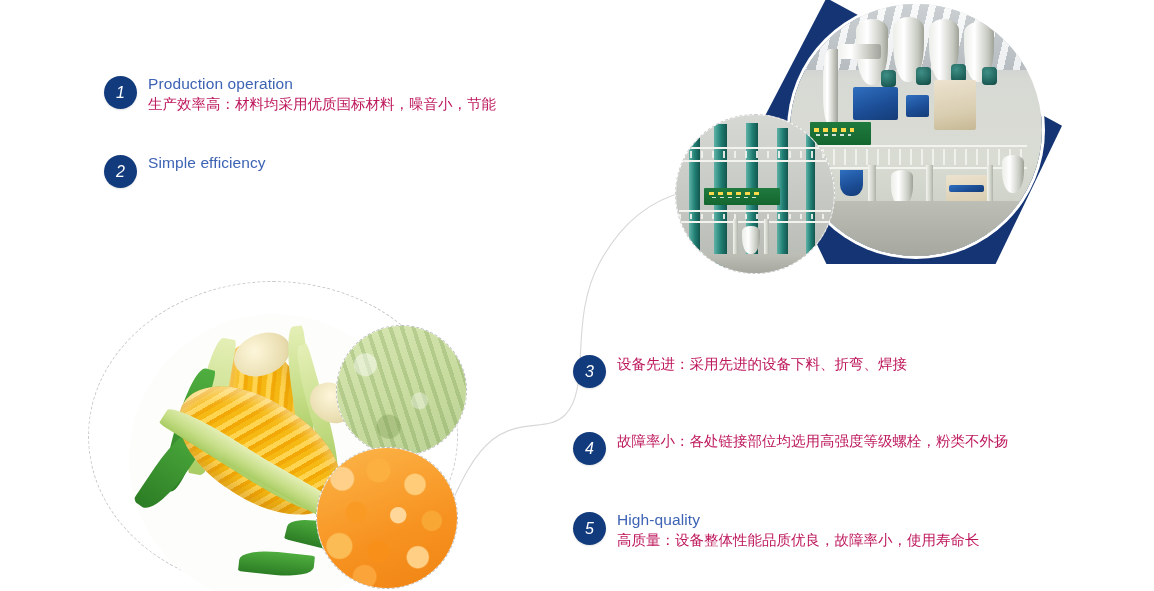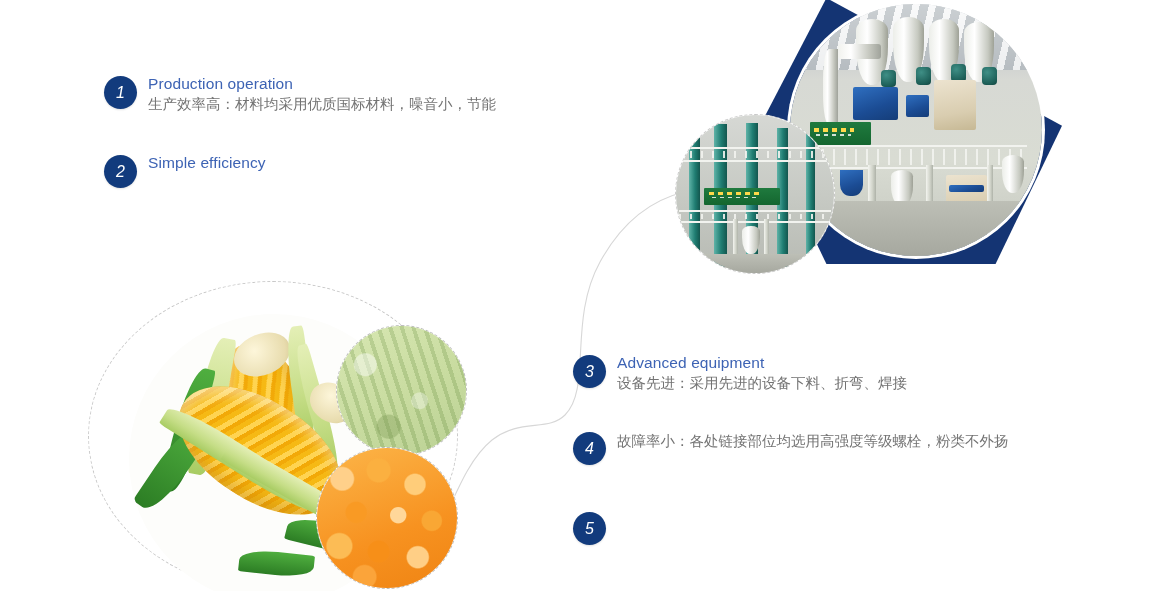--- a/index.html
+++ b/index.html
@@ -43,21 +43,21 @@
     margin-left: 11px;
   }
   .feature-title {
     color: #3d63b4;
     font-size: 15.5px;
     line-height: 19px;
     letter-spacing: 0.1px;
     white-space: nowrap;
   }
   .feature-desc {
-    color: #737373;
+    color: #be185d;
     font-size: 14.5px;
     line-height: 21px;
     margin-top: 1px;
     white-space: nowrap;
     font-family: "DejaVu Sans", "Liberation Sans", sans-serif;
   }
 
   
   #hex-wrap {
     position: absolute;
@@ -390,29 +390,32 @@
   <div class="feature" style="left:104px; top:153px;">
     <div class="badge">2</div>
     <div class="feature-text">
       <div class="feature-title">Simple efficiency</div>
     </div>
   </div>
 
   <div class="feature" style="left:573px; top:353px;">
     <div class="badge">3</div>
     <div class="feature-text">
-      <div class="feature-title">Advanced equipment</div>
       <div class="feature-desc">设备先进：采用先进的设备下料、折弯、焊接</div>
     </div>
   </div>
 
   <div class="feature" style="left:573px; top:430px;">
     <div class="badge">4</div>
     <div class="feature-text">
       <div class="feature-desc">故障率小：各处链接部位均选用高强度等级螺栓，粉类不外扬</div>
     </div>
   </div>
 
   <div class="feature" style="left:573px; top:510px;">
     <div class="badge">5</div>
+    <div class="feature-text">
+      <div class="feature-title">High-quality</div>
+      <div class="feature-desc">高质量：设备整体性能品质优良，故障率小，使用寿命长</div>
+    </div>
   </div>
 
 </div>
 
 </body></html>

